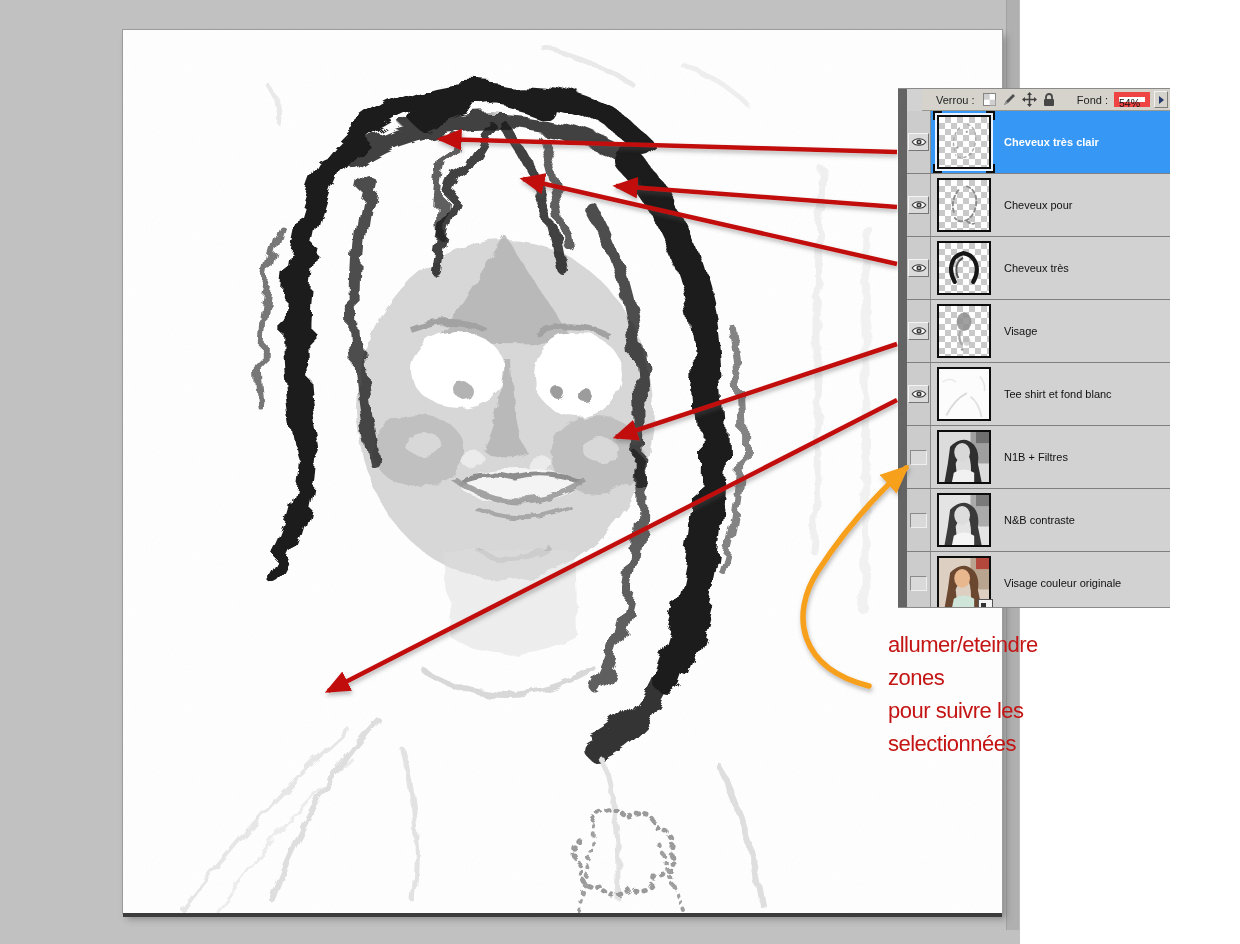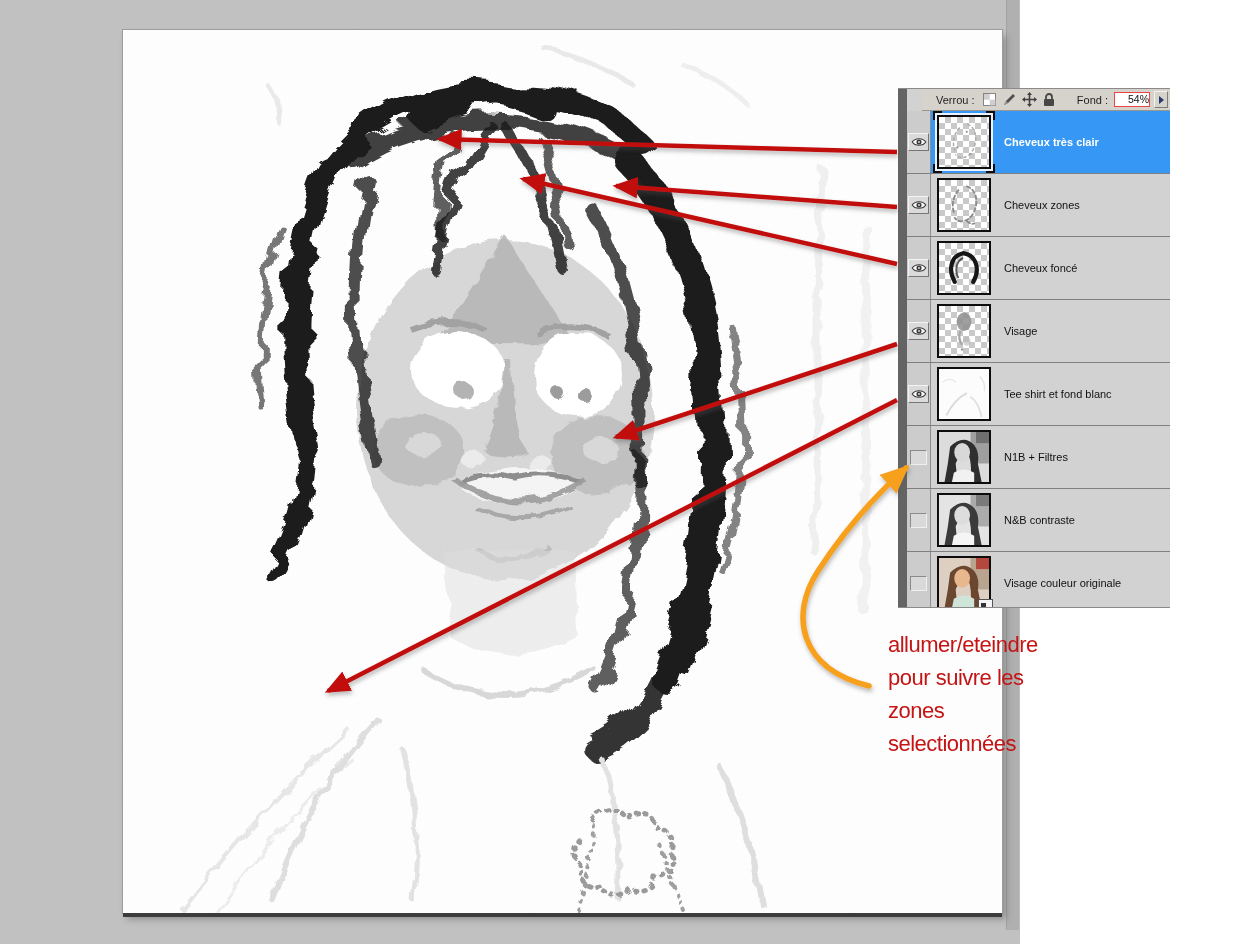--- a/index.html
+++ b/index.html
@@ -21,22 +21,22 @@
   
   #layers-panel { position:absolute; left:898px; top:88px; width:272px; height:520px;
                   background:#d2d2d2; overflow:hidden; border-top:1px solid #8a8a8a;
                   border-bottom:1px solid #8a8a8a; font-size:11px; color:#1a1a1a; }
   #panel-left-strip { position:absolute; left:0; top:0; width:9px; height:100%; background:#646464; z-index:5; }
   #panel-header { position:relative; height:22px; background:#d6d3cc; border-bottom:1px solid #979790;
                   display:flex; align-items:center; padding-left:14px;margin-left:24px; }
   #panel-header .hlabel { color:#222; margin-right:6px; }
   .hicon { display:inline-flex; align-items:center; justify-content:center; width:17px; height:16px; margin-right:3px; }
   #fill-label { margin-left:auto; }
-  #fill-box { width:36px; height:15px; background:#ffffff; border:1px solid #ef4444;
-              font-size:10.5px; text-align:right; line-height:13px; color:#111; margin-right:4px; }
+  #fill-box { width:36px; height:15px; background:#ffffff; border:5px solid #ef4444;
+              font-size:10.5px; text-align:left; line-height:13px; color:#111; margin-right:4px; }
   #fill-flyout { width:14px; height:17px; background:#d6d3cc; border-left:1px solid #f3f3f0;
                  border-top:1px solid #f3f3f0; border-right:1.5px solid #7d7d78; border-bottom:1.5px solid #7d7d78;
                  display:flex; align-items:center; justify-content:center; margin-right:2px; }
   #fill-flyout .tri { width:0; height:0; border-left:5px solid #253a6b; border-top:4px solid transparent; border-bottom:4px solid transparent; }
 
   #layer-rows { position:relative; }
   .layer-row { display:flex; align-items:stretch; height:63px; background:#d2d2d2; border-bottom:1px solid #7f7f7f; }
   .layer-row.selected { background:#3697f4; }
   .eye-cell { width:33px; min-width:33px; display:flex; align-items:center; justify-content:center;
               padding-left:9px; background:#cccccc; border-right:1px solid #8f8f8f; }
@@ -160,22 +160,22 @@
         <path d="M480,730 Q500,800 495,868" stroke="#e2e2e2" stroke-width="5"></path>
         <path d="M470,790 q18,-20 34,-2 q22,-12 30,10 q20,4 12,24 q8,22 -14,26 q-4,18 -26,12 q-18,12 -30,-4 q-20,4 -18,-20 q-14,-16 2,-28" stroke="#9a9a9a" stroke-width="5" stroke-dasharray="1.5 7"></path>
         <path d="M455,880 Q470,830 470,795" stroke="#9f9f9f" stroke-width="4" stroke-dasharray="1.5 7"></path>
         <path d="M560,880 Q545,845 535,810" stroke="#9f9f9f" stroke-width="4" stroke-dasharray="1.5 7"></path>
       </g>
     </svg>
   </div>
 
   <div id="note-text" style="color: rgb(196, 20, 20);">
       <div>allumer/eteindre</div>
+      <div>zones</div>
       <div>pour suivre les</div>
-      <div>zones</div>
       <div>selectionnées</div>
     </div>
 
   <div id="layers-panel">
     <div id="panel-left-strip"></div>
     <div id="panel-header">
       <span class="hlabel">Verrou :</span>
       <span class="hicon">
         <svg width="13" height="13">
             <rect x="0.5" y="0.5" width="12" height="12" fill="#fff" stroke="#858585"></rect>
@@ -250,41 +250,41 @@
             <div class="thumb">
               <svg viewBox="0 0 54 54">
                 <g fill="none" stroke="#8a8a8a" stroke-width="2" stroke-linecap="round" stroke-dasharray="4 3">
                   <path d="M30,7 C41,10 43,25 37,36 C33,44 23,48 17,41"></path>
                   <path d="M21,11 C15,18 13,29 17,37"></path>
                   <path d="M30,44 C33,47 36,48 38,47"></path>
                 </g>
               </svg>
             </div>
           </div>
-          <div class="layer-name">Cheveux zones</div>
+          <div class="layer-name">Cheveux pour</div>
         </div>
         <div class="layer-row">
           <div class="eye-cell">
             <div class="eye-btn">
               <svg width="16" height="12" viewBox="0 0 20 14">
                 <path d="M1.5,7 C5,1.5 15,1.5 18.5,7 C15,12.5 5,12.5 1.5,7 Z" fill="#f8f8f8" stroke="#3a3a3a" stroke-width="1.4"></path>
                 <circle cx="10" cy="7" r="3.2" fill="#3a3a3a"></circle>
                 <circle cx="10" cy="7" r="1.1" fill="#eeeeee"></circle>
               </svg>
             </div>
           </div>
           <div class="thumb-cell">
             <div class="thumb">
               <svg viewBox="0 0 54 54">
                 <path d="M17,42 C10,30 12,14 26,11 C40,13 45,28 37,42" fill="none" stroke="#161616" stroke-width="4.5" stroke-linecap="round"></path>
                 <path d="M21,38 C17,30 18,20 26,16" fill="none" stroke="#161616" stroke-width="2" opacity="0.7"></path>
               </svg>
             </div>
           </div>
-          <div class="layer-name">Cheveux foncé</div>
+          <div class="layer-name">Cheveux très</div>
         </div>
         <div class="layer-row">
           <div class="eye-cell">
             <div class="eye-btn">
               <svg width="16" height="12" viewBox="0 0 20 14">
                 <path d="M1.5,7 C5,1.5 15,1.5 18.5,7 C15,12.5 5,12.5 1.5,7 Z" fill="#f8f8f8" stroke="#3a3a3a" stroke-width="1.4"></path>
                 <circle cx="10" cy="7" r="3.2" fill="#3a3a3a"></circle>
                 <circle cx="10" cy="7" r="1.1" fill="#eeeeee"></circle>
               </svg>
             </div>

